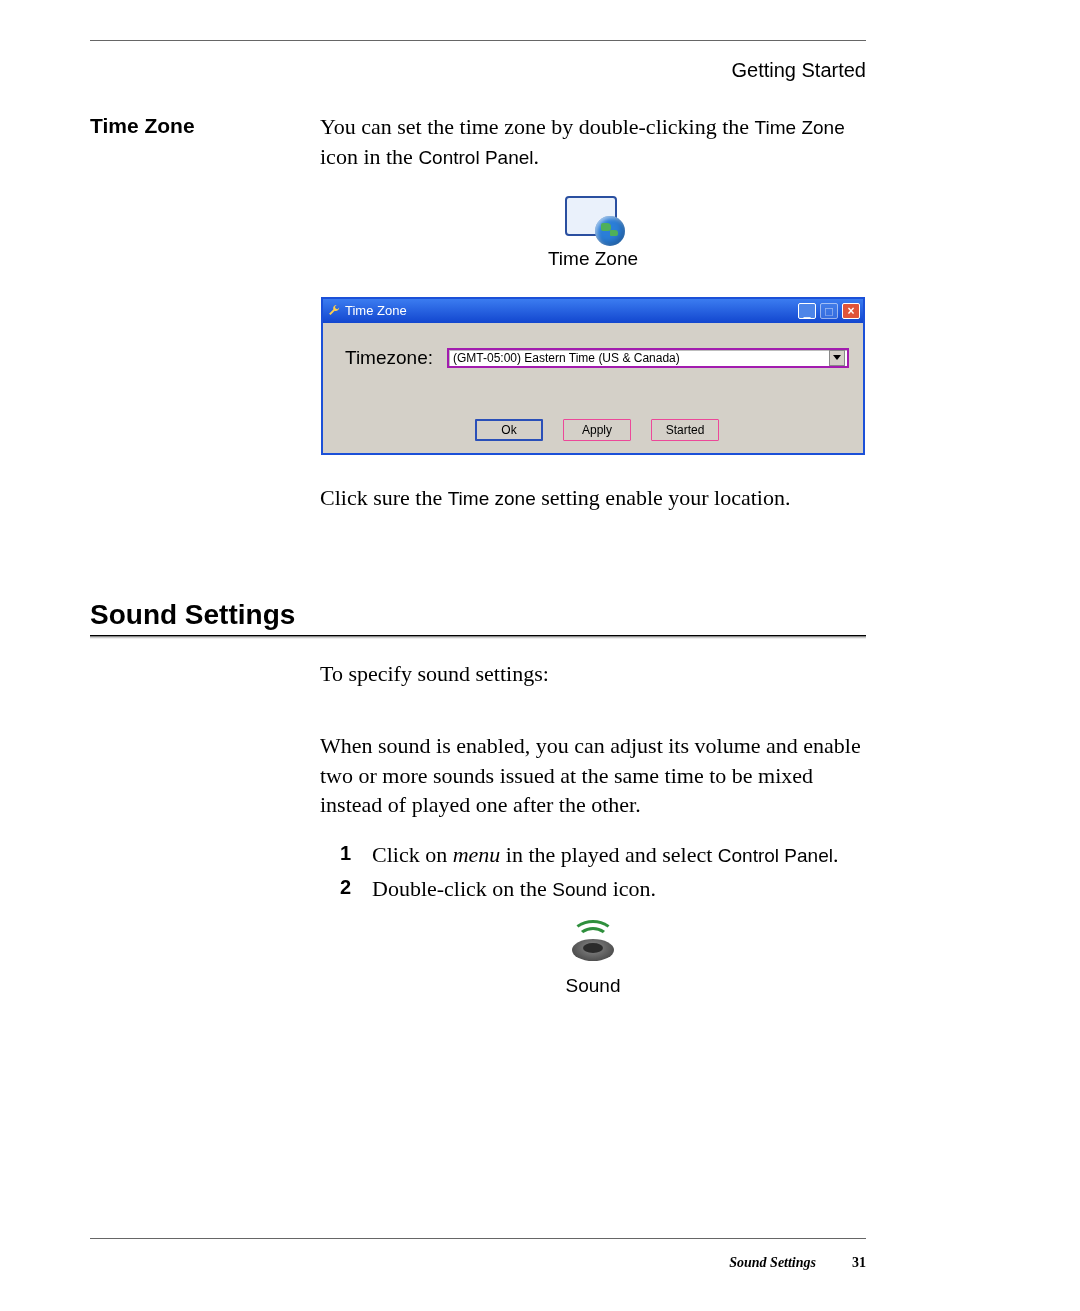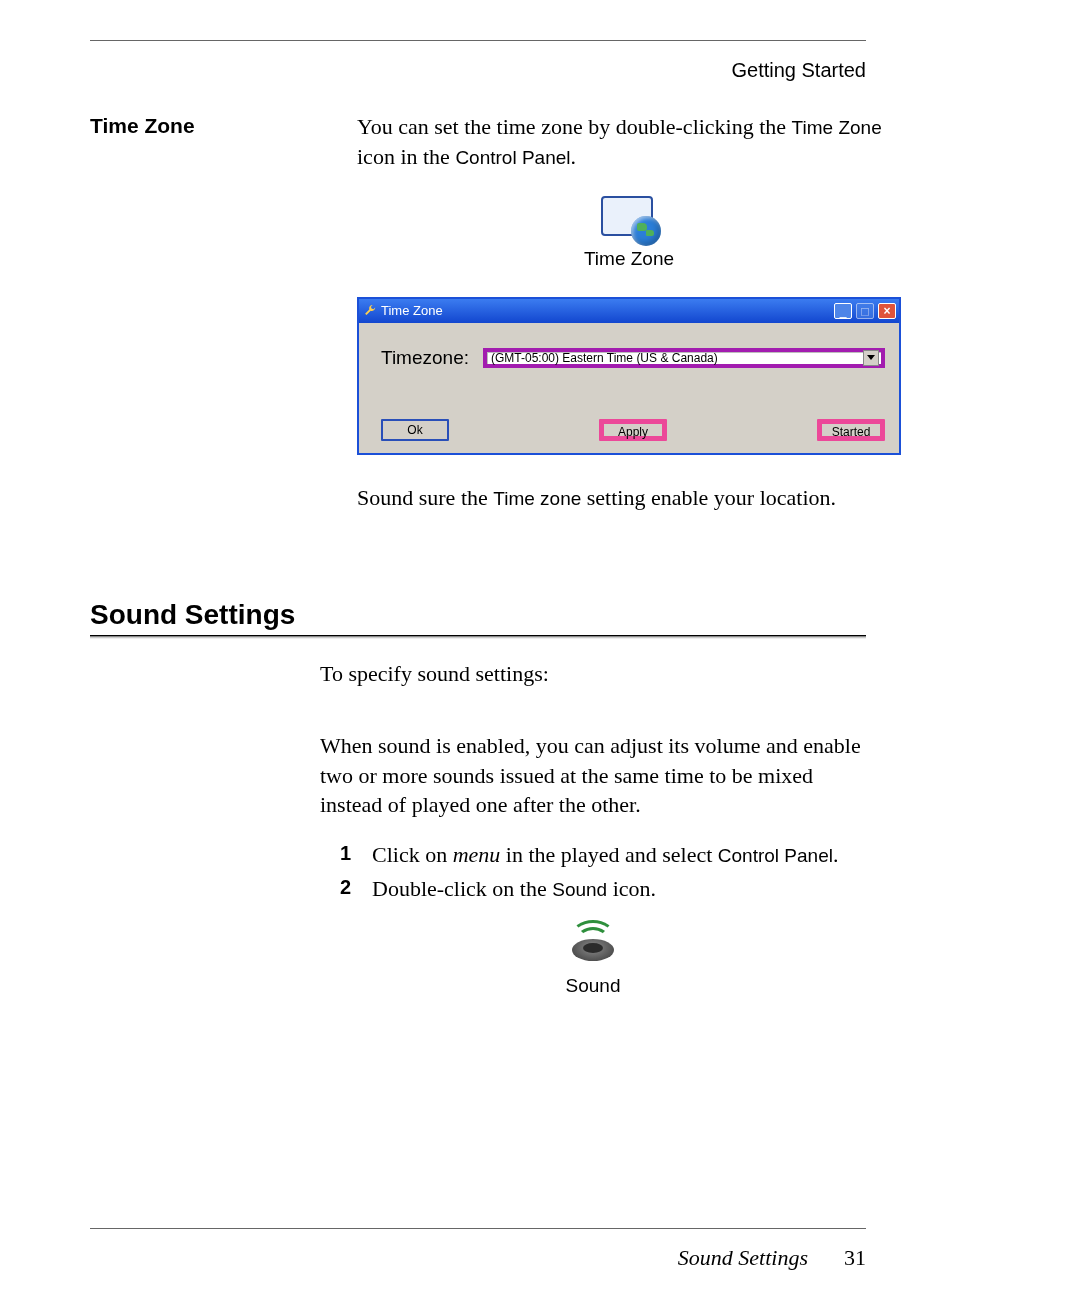--- a/index.html
+++ b/index.html
@@ -37,21 +37,20 @@
     flex: 0 0 200px;
     font-family: "Trebuchet MS", Arial, sans-serif;
     font-weight: 700;
     font-size: 21px;
     padding-top: 2px;
   }
   .body-col {
     flex: 1;
     font-size: 22px;
     line-height: 1.35;
-    margin-left: 37px;
   }
   .mono {
     font-family: "Trebuchet MS", Arial, sans-serif;
     font-size: 19px;
   }
   
   .icon-block {
     width: 120px;
     margin: 25px auto 15px auto;
     text-align: center;
@@ -143,21 +142,21 @@
     align-items: center;
     gap: 14px;
   }
   .tz-body .formrow label {
     font-size: 19px;
   }
   .tz-select {
     flex: 1;
     height: 20px;
     background: #fff;
-    border: 4px solid #a21caf;
+    border: 2px solid #a21caf;
     box-shadow: inset 1px 1px 0 #bdbdbd;
     padding: 0 2px;
     display: flex;
     align-items: center;
     justify-content: space-between;
     box-sizing: border-box;
   }
   .tz-select .val {
     font-size: 12px;
     padding-left: 2px;
@@ -172,31 +171,31 @@
     box-sizing: border-box;
   }
   .tz-select .dd::after {
     content: "";
     border-left: 4px solid transparent;
     border-right: 4px solid transparent;
     border-top: 5px solid #000;
   }
   .tz-buttons {
     display: flex;
-    justify-content: space-between;
-    gap: 7px;
+    justify-content: center;
+    gap: 20px;
     margin-top: 48px;
   }
   .tz-buttons button {
     width: 68px;
     height: 22px;
     font-family: Tahoma, Arial, sans-serif;
     font-size: 12px;
     background: #d4d0c8;
-    border: 5px solid #ec4899;
+    border: 1px solid #ec4899;
     border-radius: 1px;
   }
   .tz-buttons button.ok {
     border: 2px solid #2a4fb8;
   }
   
   .section-head {
     margin-top: 65px;
     font-family: "Trebuchet MS", Arial, sans-serif;
     font-size: 28px;
@@ -273,21 +272,22 @@
     left: 90px; right: 90px;
     bottom: 40px;
   }
   .footer .line {
     border-top: 1px solid #666;
     margin-bottom: 16px;
   }
   .footer .txt {
     text-align: right;
     font-style: italic;
-    font-size: 22px;
+    font-size: 14px;
+    font-weight: bold;
   }
   .footer .pn {
     font-style: normal;
     margin-left: 36px;
   }
 </style>
 </head>
 <body>
 
 <div class="page">
@@ -329,21 +329,21 @@
           </div>
           <div class="tz-buttons">
             <button class="ok">Ok</button>
             <button>Apply</button>
             <button>Started</button>
           </div>
         </div>
       </div>
 
       <p style="margin-top:28px;">
-        <span>Sound sure the </span><span class="mono">Time zone</span><span> setting enable your location.</span>
+        <span>Click sure the </span><span class="mono">Time zone</span><span> setting enable your location.</span>
       </p>
     </div>
   </div>
 
   <div class="section-head">Sound Settings</div>
   <div class="section-rule"></div>
 
   <div class="indented">
     <p>To specify sound settings:</p>
     <p style="margin-top:42px;">When sound is enabled, you can adjust its volume and enable two or more sounds issued at the same time to be mixed instead of played one after the other.</p>

